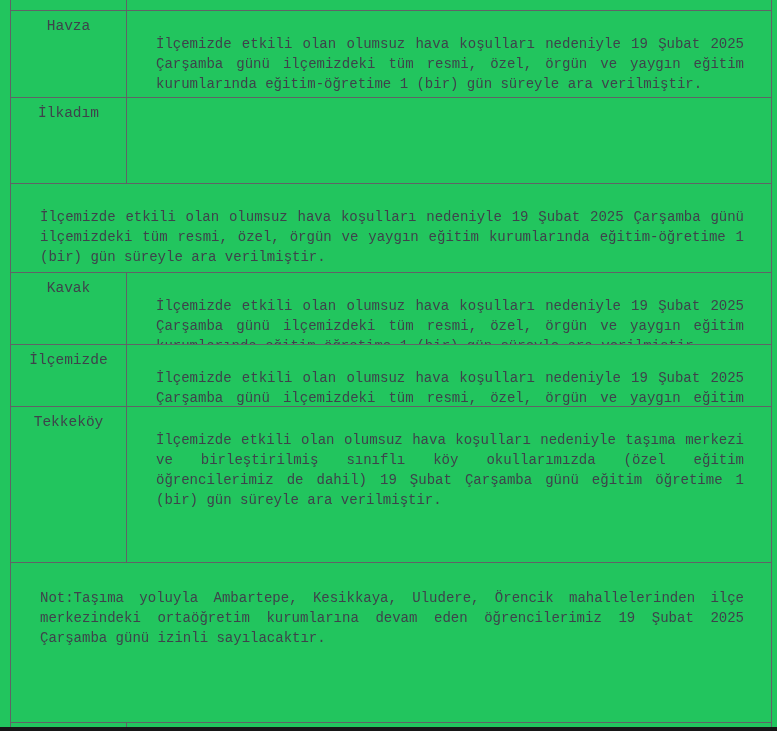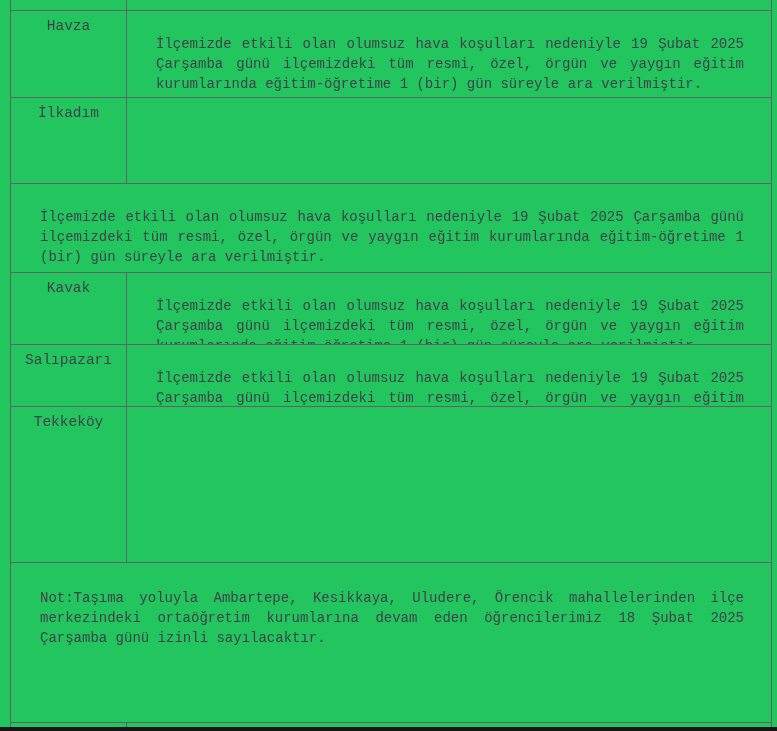--- a/index.html
+++ b/index.html
@@ -111,36 +111,37 @@
 
     <div class="row h-ladik">
       <div class="cell-district">Kavak</div>
       <div class="cell-text">
         <p>İlçemizde etkili olan olumsuz hava koşulları nedeniyle 19 Şubat 2025 Çarşamba günü ilçemizdeki tüm resmi, özel, örgün ve yaygın eğitim kurumlarında eğitim-öğretime 1 (bir) gün süreyle ara verilmiştir.</p>
 
       </div>
     </div>
 
     <div class="row h-salipazari">
-      <div class="cell-district">Salıpazarı</div>
+      <div class="cell-district">İlçemizde</div>
       <div class="cell-text">
         <p>İlçemizde etkili olan olumsuz hava koşulları nedeniyle 19 Şubat 2025 Çarşamba günü ilçemizdeki tüm resmi, özel, örgün ve yaygın eğitim kurumlarında eğitim-öğretime 1 (bir) gün süreyle ara verilmiştir.</p>
 
       </div>
     </div>
 
     <div class="row h-tekkekoy">
       <div class="cell-district">Tekkeköy</div>
       <div class="cell-text">
+        <p>İlçemizde etkili olan olumsuz hava koşulları nedeniyle taşıma merkezi ve birleştirilmiş sınıflı köy okullarımızda (özel eğitim öğrencilerimiz de dahil) 19 Şubat Çarşamba günü eğitim öğretime 1 (bir) gün süreyle ara verilmiştir.</p>
       </div>
     </div>
 
     <div class="row h-terme">
       <div class="cell-text">
-        <p class="cell-note">Not:Taşıma yoluyla Ambartepe, Kesikkaya, Uludere, Örencik mahallelerinden ilçe merkezindeki ortaöğretim kurumlarına devam eden öğrencilerimiz 18 Şubat 2025 Çarşamba günü izinli sayılacaktır.</p>
+        <p class="cell-note">Not:Taşıma yoluyla Ambartepe, Kesikkaya, Uludere, Örencik mahallelerinden ilçe merkezindeki ortaöğretim kurumlarına devam eden öğrencilerimiz 19 Şubat 2025 Çarşamba günü izinli sayılacaktır.</p>
       </div>
     </div>
 
     <div class="row h-bottom">
       <div class="cell-district"></div>
       <div class="cell-text"></div>
     </div>
 
   </div>
 

